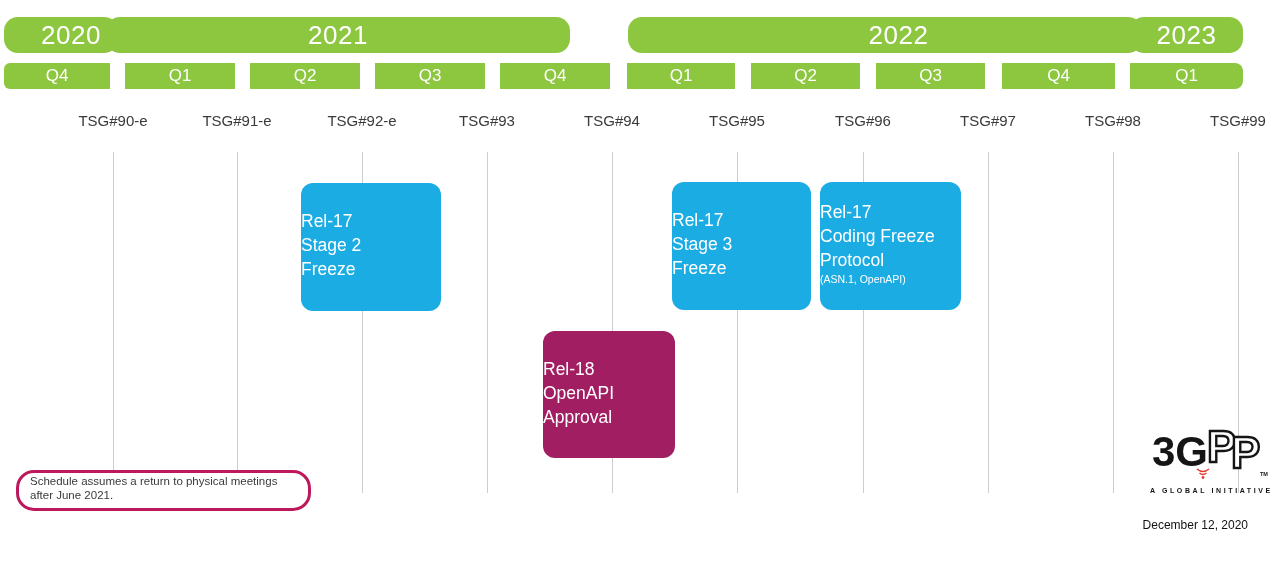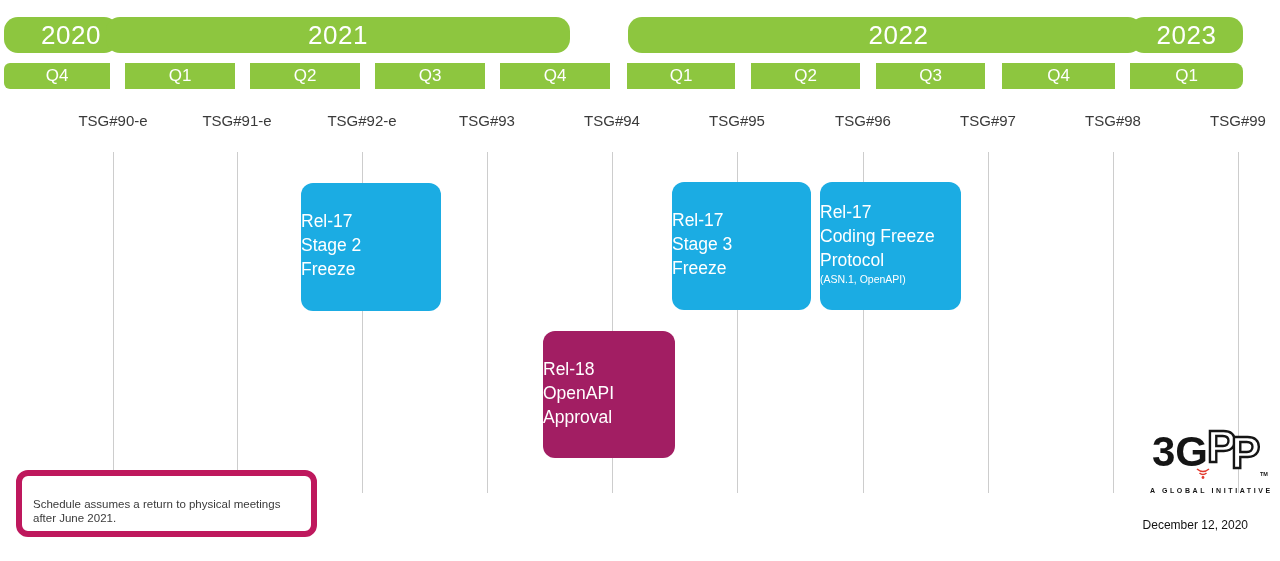--- a/index.html
+++ b/index.html
@@ -54,22 +54,22 @@
   .milestone .subline { display: block; font-size: 10.5px; line-height: 14px; font-weight: 400; }
   #ms-stage2   { left: 301px; top: 183px; width: 140px; height: 128px; padding-top: 26px; }
   #ms-package  { left: 543px; top: 331px; width: 132px; height: 127px; padding-top: 26px; }
   #ms-stage3   { left: 672px; top: 182px; width: 139px; height: 128px; padding-top: 26px; }
   #ms-protocol { left: 820px; top: 182px; width: 141px; height: 128px; padding-top: 18px; }
 
   
   .note {
     position: absolute; left: 16px; top: 470px; width: 268px;
     background: #ffffff;
-    border: 6px solid #be185d; border-radius: 12px;
-    padding: 21px 10px 6px 11px;
+    border: 3px solid #be185d; border-radius: 18px;
+    padding: 1px 10px 6px 11px;
     font-size: 11.5px; line-height: 14px; color: #3A3A3A;
   }
   .note span { display: block; }
 
   
   .logo { position: absolute; left: 1150px; top: 420px; width: 120px; text-align: center; }
   .logo-tagline {
     margin-top: 1px;
     font-size: 7px; font-weight: 700; letter-spacing: 2.6px;
     color: #141414; white-space: nowrap;

